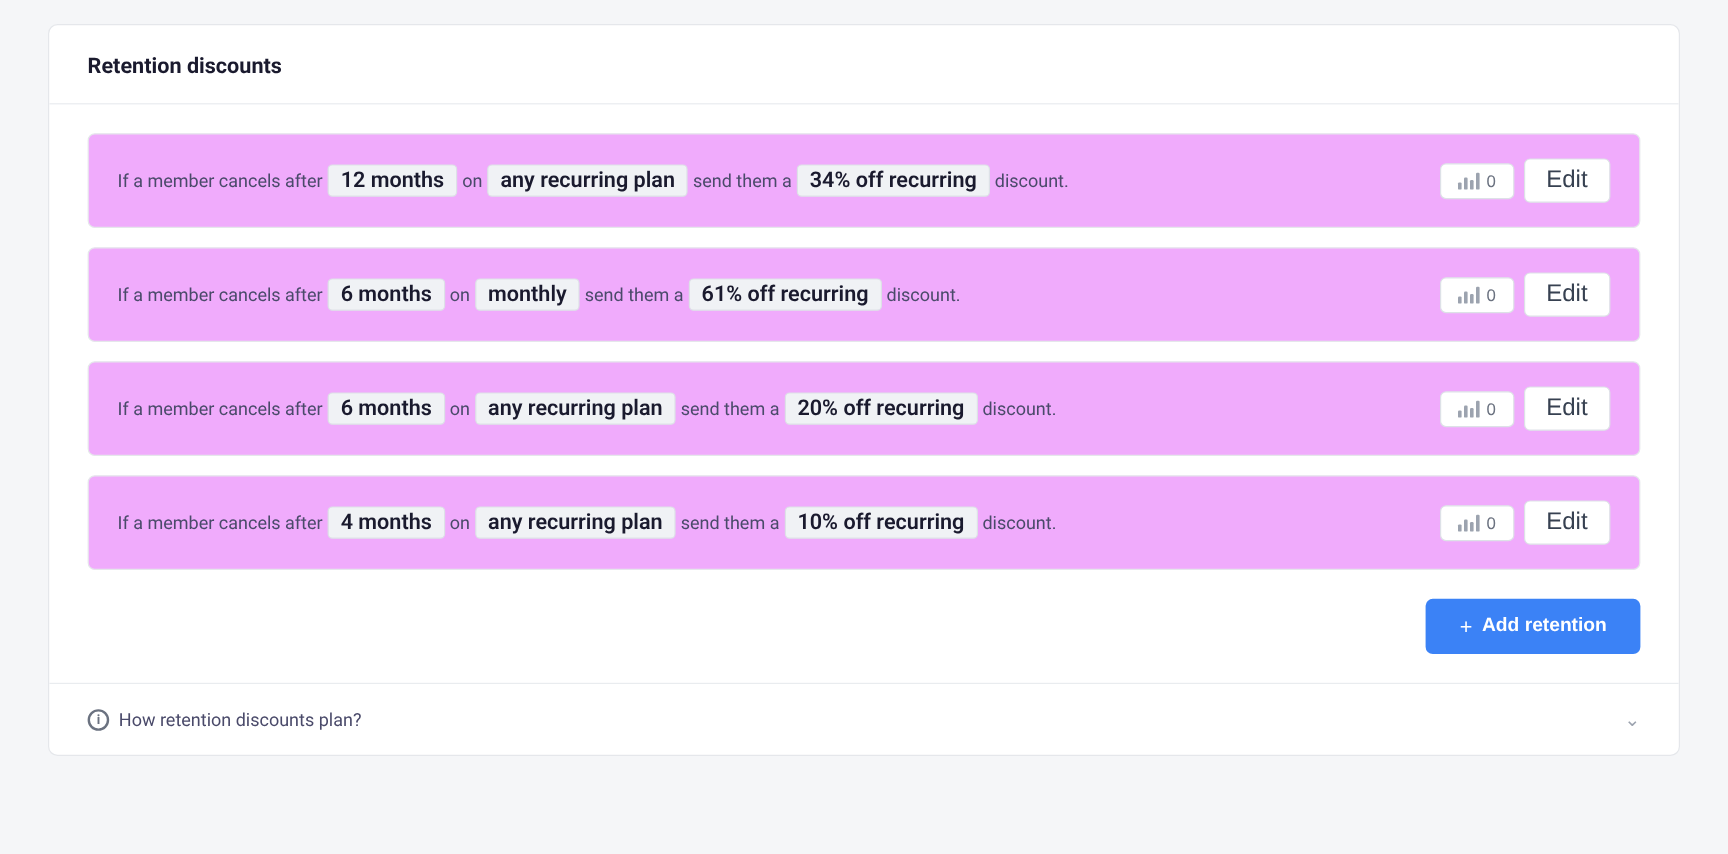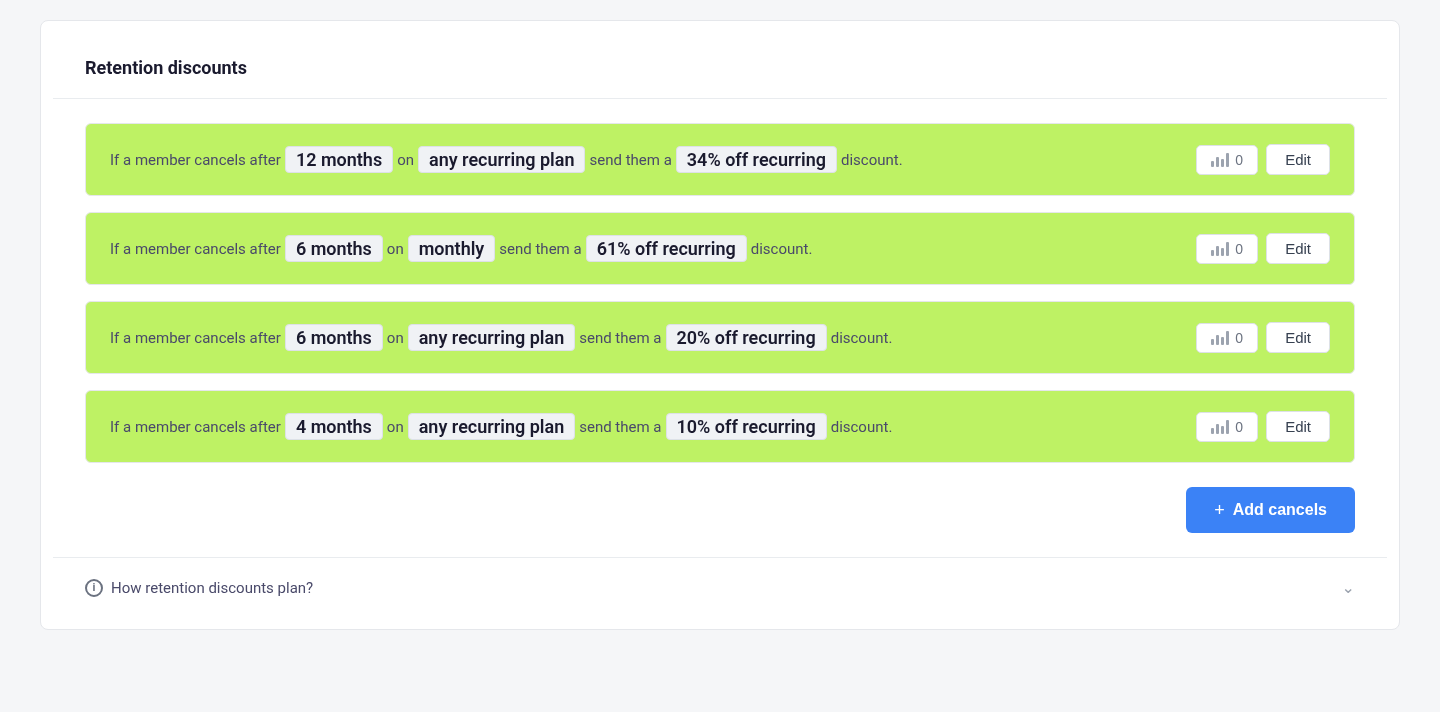--- a/index.html
+++ b/index.html
@@ -11,37 +11,37 @@
       align-items: flex-start;
       min-height: 100vh;
       padding: 20px;
     }
     .card {
       background: #fff;
       border: 1px solid #e5e7eb;
       border-radius: 8px;
       width: 1360px;
       max-width: 100%;
-      padding: 12px;
+      padding: 0;
       overflow: hidden;
     }
     .card-header {
       padding: 24px 32px 20px;
       border-bottom: 1px solid #e9ecef;
     }
     .card-title {
       font-size: 18px;
       font-weight: 700;
       color: #1a1a2e;
     }
     .card-body {
       padding: 24px 32px;
     }
     .discount-row {
-      background: #bef264;
+      background: #f0abfc;
       border: 1px solid #e5e7eb;
       border-radius: 6px;
       padding: 20px 24px;
       display: flex;
       align-items: center;
       justify-content: space-between;
       margin-bottom: 16px;
     }
     .discount-row:last-of-type {
       margin-bottom: 0;
@@ -92,21 +92,21 @@
       display: inline-block;
       width: 3px;
       background: #9ca3af;
       border-radius: 1px;
     }
     .edit-btn {
       border: 1px solid #dde1e7;
       border-radius: 5px;
       background: #fff;
       padding: 6px 18px;
-      font-size: 15px;
+      font-size: 20px;
       color: #374151;
       cursor: pointer;
       font-weight: 500;
     }
     .add-discount-row {
       display: flex;
       justify-content: flex-end;
       margin-top: 24px;
     }
     .add-discount-btn {
@@ -258,21 +258,21 @@
           </span>
           <span>0</span>
         </button>
         <button class="edit-btn">Edit</button>
       </div>
     </div>
       </div>
     <div class="add-discount-row">
       <button class="add-discount-btn">
         <span class="plus-icon">+</span>
-        <span>Add cancels</span>
+        <span>Add retention</span>
       </button>
     </div>
   </div>
   <div class="card-footer">
     <div class="footer-link">
       <div class="info-icon">i</div>
       <span>How retention discounts plan?</span>
     </div>
     <span class="chevron-icon">⌄</span>
   </div>

